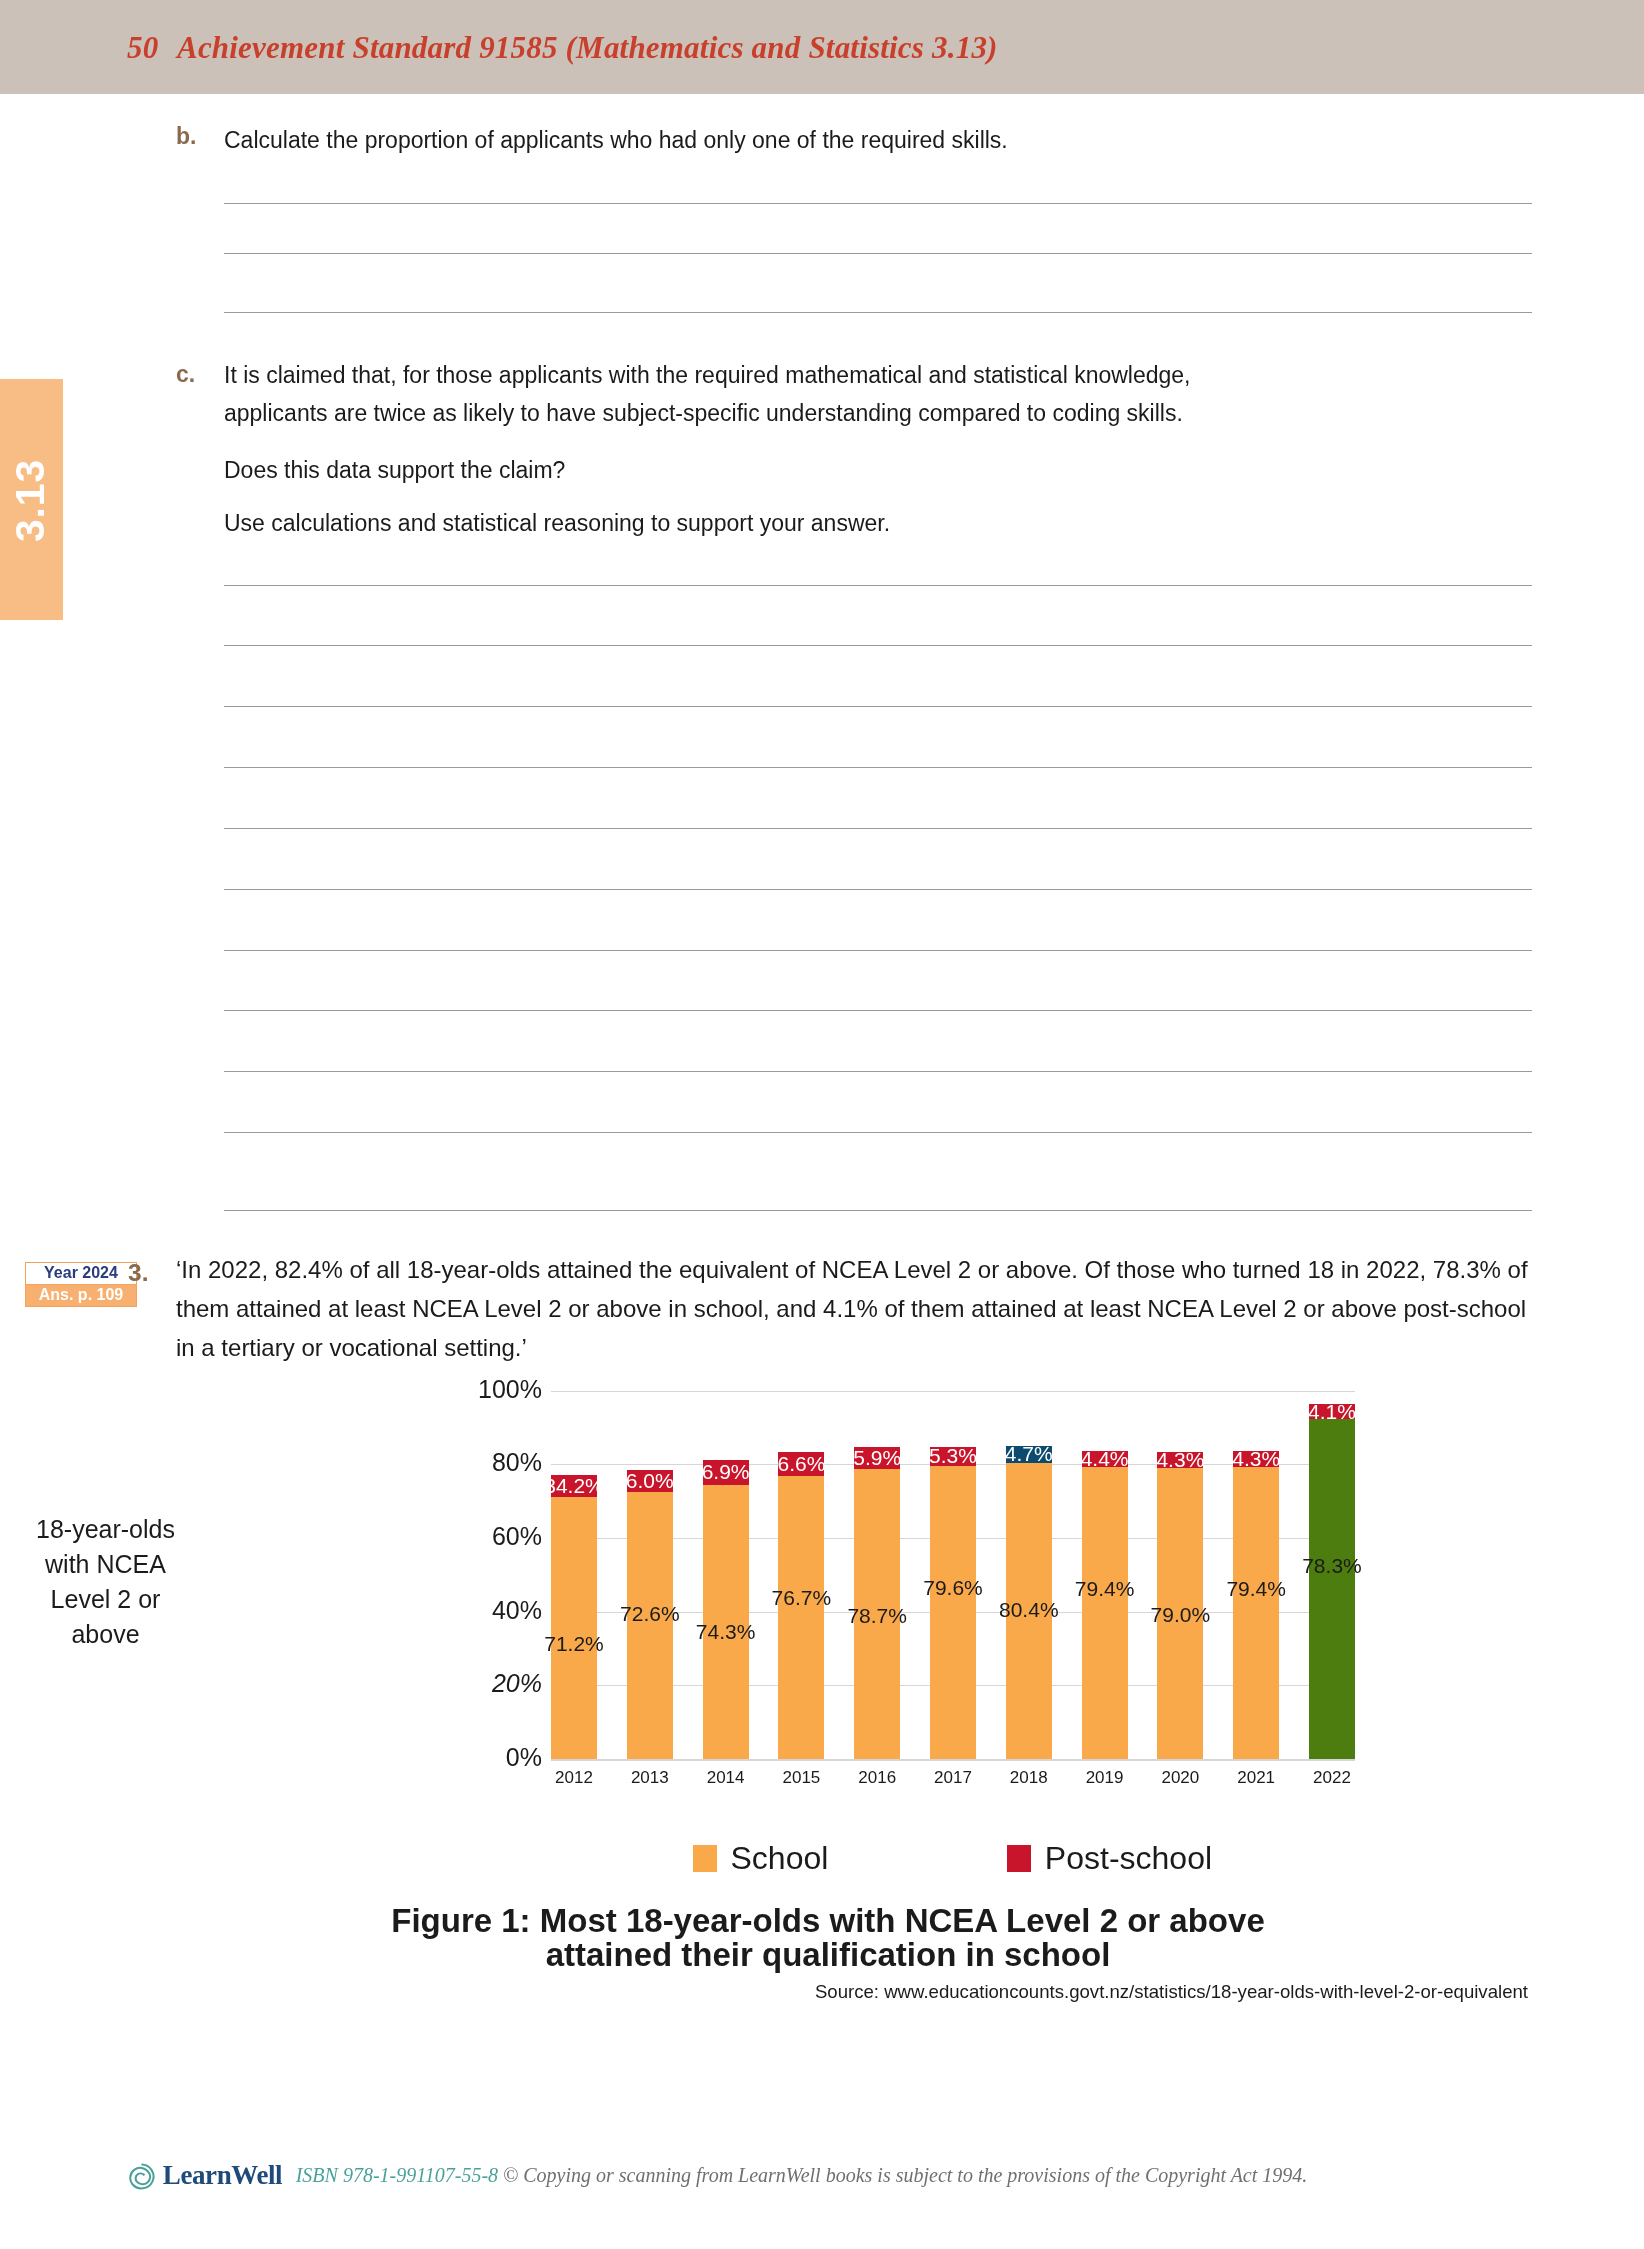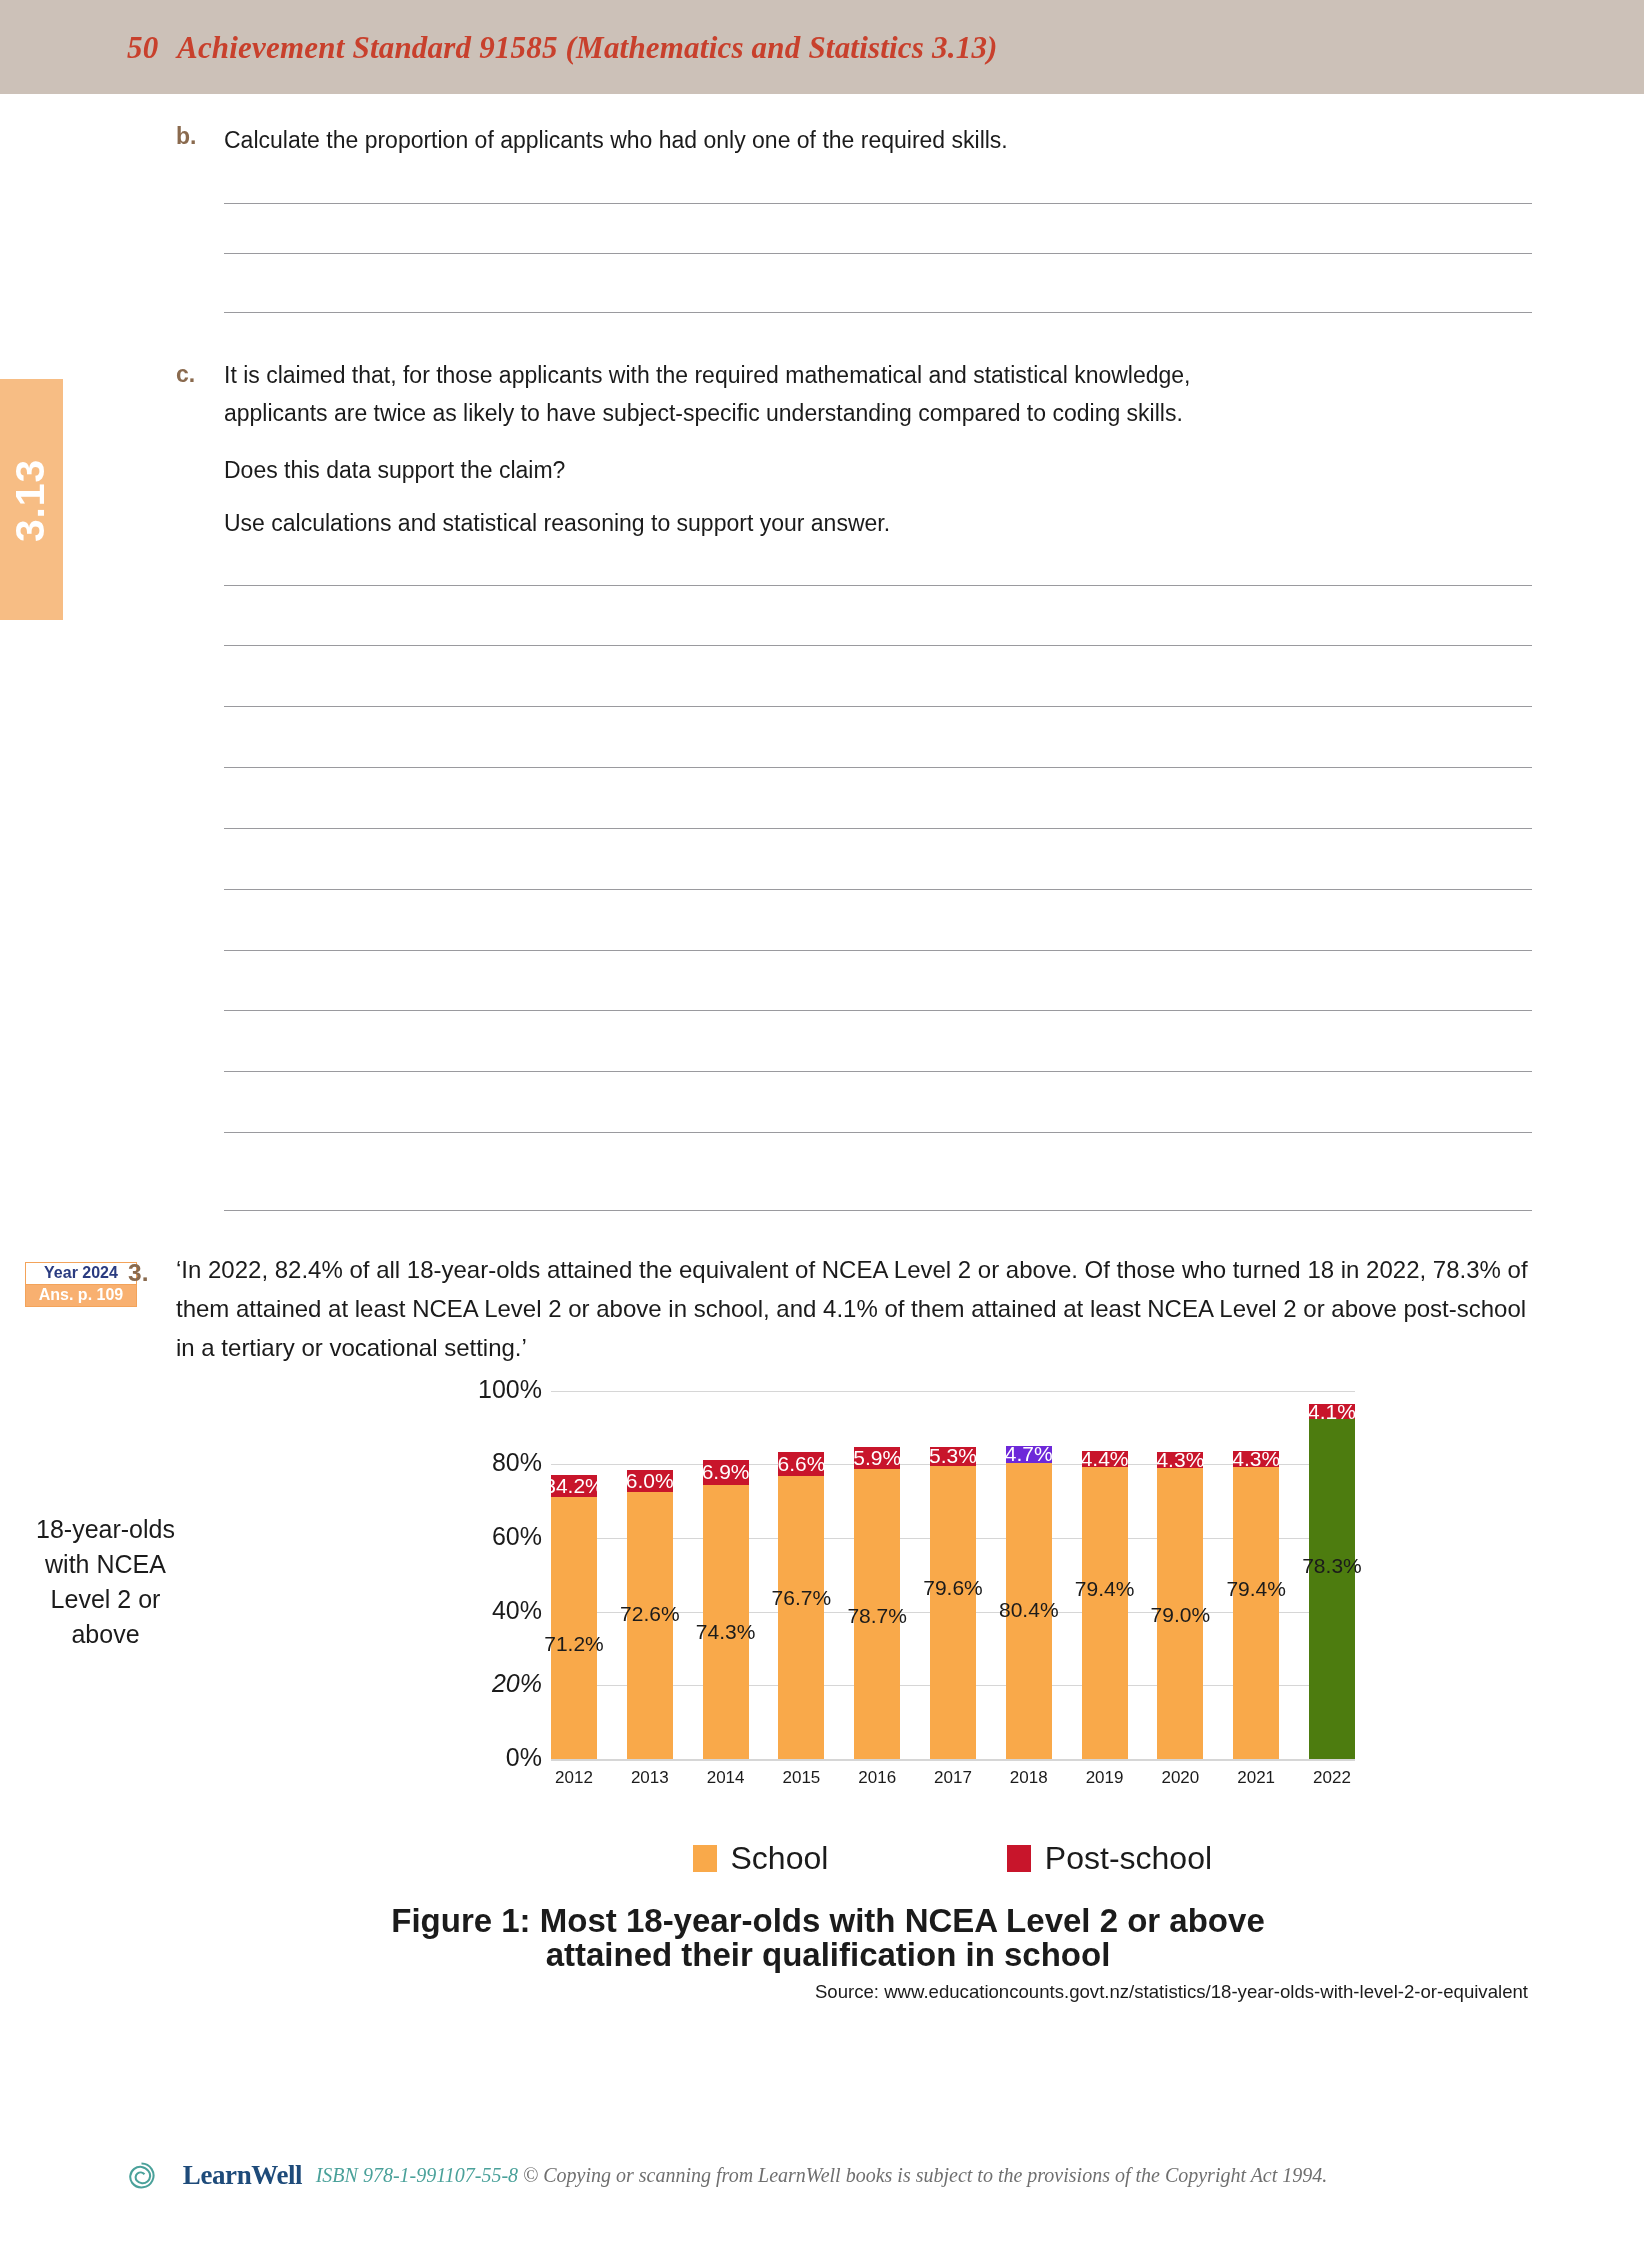--- a/index.html
+++ b/index.html
@@ -140,21 +140,21 @@
     position:absolute;left:279px;top:1981px;width:1249px;
     text-align:right;font-size:18.6px;color:#1b1b1b;
   }
 
   
   .footer{
     position:absolute;left:127px;top:2160px;width:1436px;
     display:flex;align-items:center;
   }
   .lw-logo{
-    display:flex;align-items:center;margin-right:13.5px;gap:20px;
+    display:flex;align-items:flex-end;margin-right:13.5px;
   }
   .lw-mark{margin-right:6.8px;display:block;}
   .lw-name{
     font-family:"Liberation Serif", serif;
     font-weight:bold;font-size:27px;color:#1e4b7a;letter-spacing:-0.4px;
   }
   .footer-text{
     font-family:"Liberation Serif", serif;
     font-style:italic;font-size:20px;color:#4aa19a;white-space:nowrap;
   }
@@ -272,21 +272,21 @@
     </div>
     <div class="barcol">
       <div class="seg-red" style="height: 19.5px; background: rgb(200, 21, 43);">
         <span>5.3%</span>
       </div>
       <div class="seg-orange" style="height: 293px; background: rgb(249, 169, 74);">
         <div class="school-lbl" style="top: 110px;">79.6%</div>
       </div>
     </div>
     <div class="barcol">
-      <div class="seg-red" style="height: 17.3px; background: #6d28d9;">
+      <div class="seg-red" style="height: 17.3px; background: #0c4a6e;">
         <span>4.7%</span>
       </div>
       <div class="seg-orange" style="height: 296px; background: rgb(249, 169, 74);">
         <div class="school-lbl" style="top: 135px;">80.4%</div>
       </div>
     </div>
     <div class="barcol">
       <div class="seg-red" style="height: 16px; background: rgb(200, 21, 43);">
         <span>4.4%</span>
       </div>

